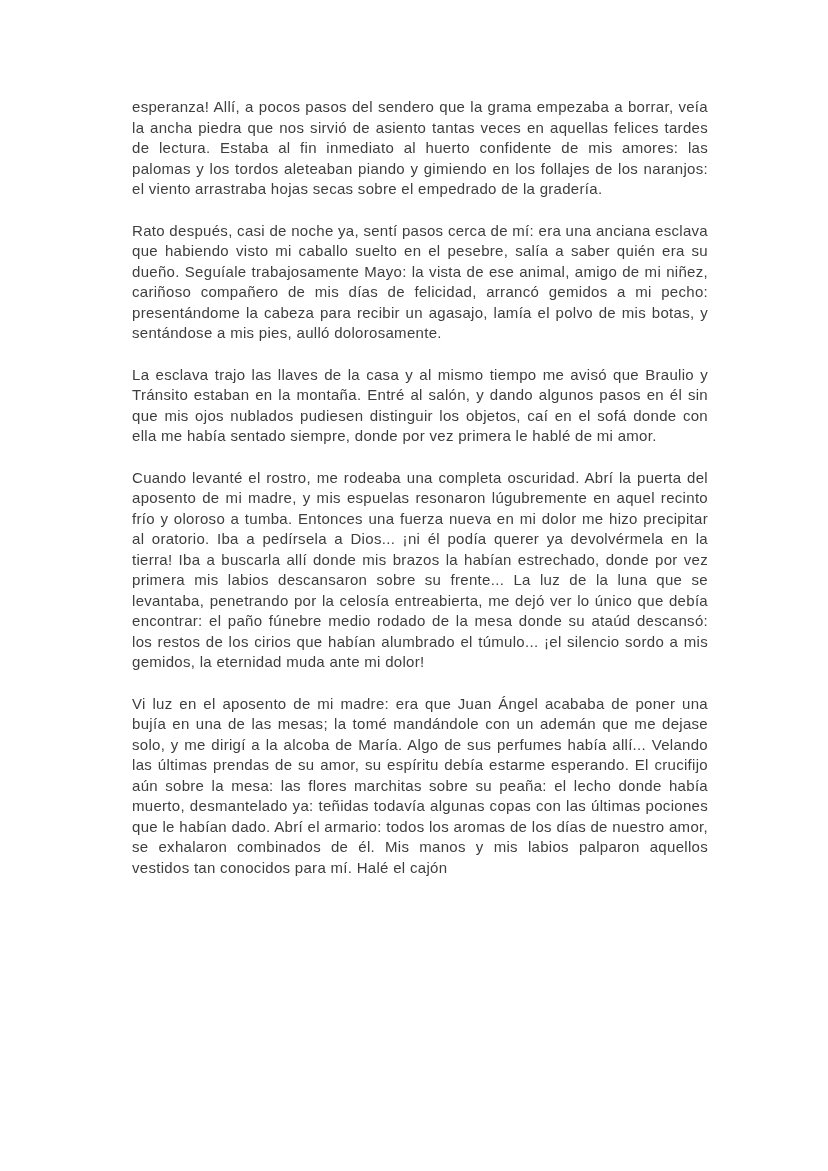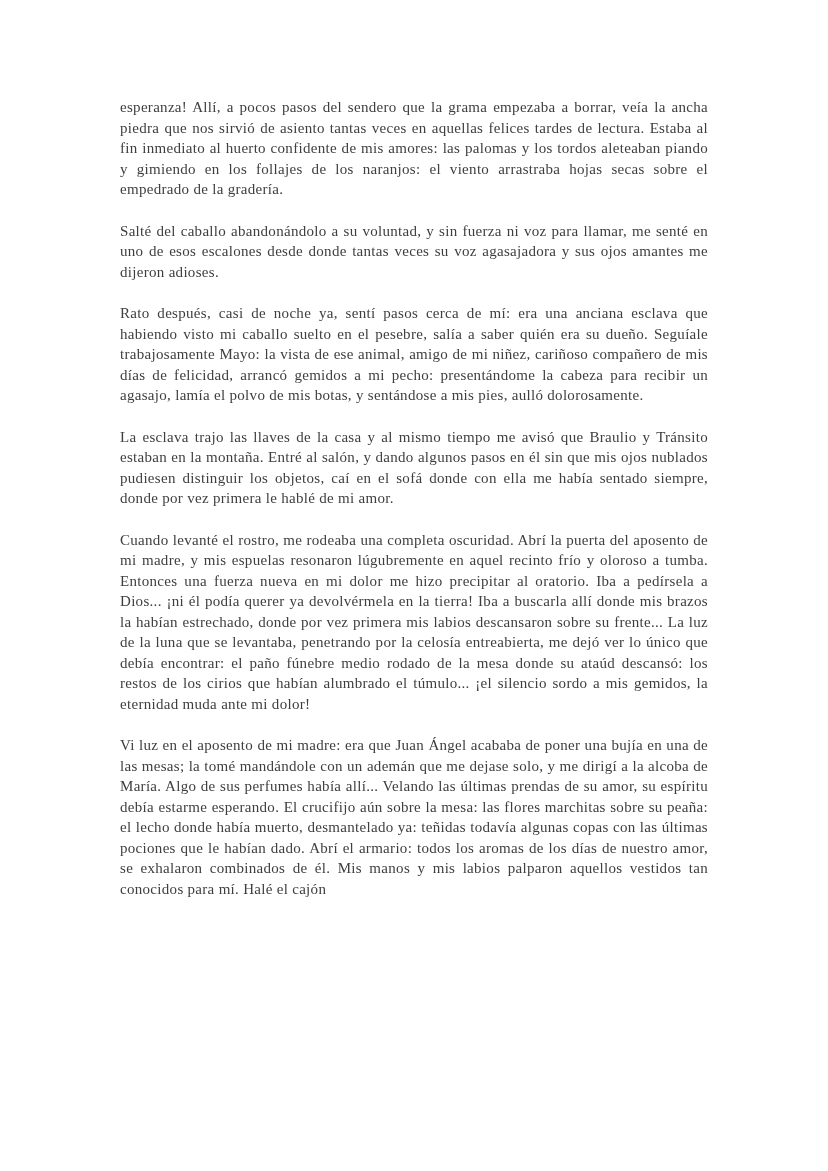--- a/index.html
+++ b/index.html
@@ -11,35 +11,34 @@
     position: relative;
     width: 828px;
     height: 1171px;
     margin: 0 auto;
     background: #ffffff;
     box-sizing: border-box;
     padding: 97px 120px 0 120px;
     overflow: hidden;
   }
   .page p {
-    font-family: Liberation Serif, serif;
+    font-family: Liberation Sans, sans-serif;
     font-size: 15px;
     line-height: 20.5px;
     letter-spacing: 0.3px;
     color: #3e3e3e;
     text-align: justify;
-    margin: 0 0 21px 0;
+    margin: 0 0 21px 12px;
   }
   .page p:last-child {
     margin-bottom: 0;
   }
 </style>
 </head>
 <body>
 
 <div class="page">
   <p>esperanza! Allí, a pocos pasos del sendero que la grama empezaba a borrar, veía la ancha piedra que nos sirvió de asiento tantas veces en aquellas felices tardes de lectura. Estaba al fin inmediato al huerto confidente de mis amores: las palomas y los tordos aleteaban piando y gimiendo en los follajes de los naranjos: el viento arrastraba hojas secas sobre el empedrado de la gradería.</p>
-  <p>Salté del caballo abandonándolo a su voluntad, y sin fuerza ni voz para llamar, me senté en uno de esos escalones desde donde tantas veces su voz agasajadora y sus ojos amantes me dijeron adioses.</p>
   <p>Rato después, casi de noche ya, sentí pasos cerca de mí: era una anciana esclava que habiendo visto mi caballo suelto en el pesebre, salía a saber quién era su dueño. Seguíale trabajosamente Mayo: la vista de ese animal, amigo de mi niñez, cariñoso compañero de mis días de felicidad, arrancó gemidos a mi pecho: presentándome la cabeza para recibir un agasajo, lamía el polvo de mis botas, y sentándose a mis pies, aulló dolorosamente.</p>
   <p>La esclava trajo las llaves de la casa y al mismo tiempo me avisó que Braulio y Tránsito estaban en la montaña. Entré al salón, y dando algunos pasos en él sin que mis ojos nublados pudiesen distinguir los objetos, caí en el sofá donde con ella me había sentado siempre, donde por vez primera le hablé de mi amor.</p>
   <p>Cuando levanté el rostro, me rodeaba una completa oscuridad. Abrí la puerta del aposento de mi madre, y mis espuelas resonaron lúgubremente en aquel recinto frío y oloroso a tumba. Entonces una fuerza nueva en mi dolor me hizo precipitar al oratorio. Iba a pedírsela a Dios... ¡ni él podía querer ya devolvérmela en la tierra! Iba a buscarla allí donde mis brazos la habían estrechado, donde por vez primera mis labios descansaron sobre su frente... La luz de la luna que se levantaba, penetrando por la celosía entreabierta, me dejó ver lo único que debía encontrar: el paño fúnebre medio rodado de la mesa donde su ataúd descansó: los restos de los cirios que habían alumbrado el túmulo... ¡el silencio sordo a mis gemidos, la eternidad muda ante mi dolor!</p>
   <p>Vi luz en el aposento de mi madre: era que Juan Ángel acababa de poner una bujía en una de las mesas; la tomé mandándole con un ademán que me dejase solo, y me dirigí a la alcoba de María. Algo de sus perfumes había allí... Velando las últimas prendas de su amor, su espíritu debía estarme esperando. El crucifijo aún sobre la mesa: las flores marchitas sobre su peaña: el lecho donde había muerto, desmantelado ya: teñidas todavía algunas copas con las últimas pociones que le habían dado. Abrí el armario: todos los aromas de los días de nuestro amor, se exhalaron combinados de él. Mis manos y mis labios palparon aquellos vestidos tan conocidos para mí. Halé el cajón</p>
 </div>
 
 </body></html>

